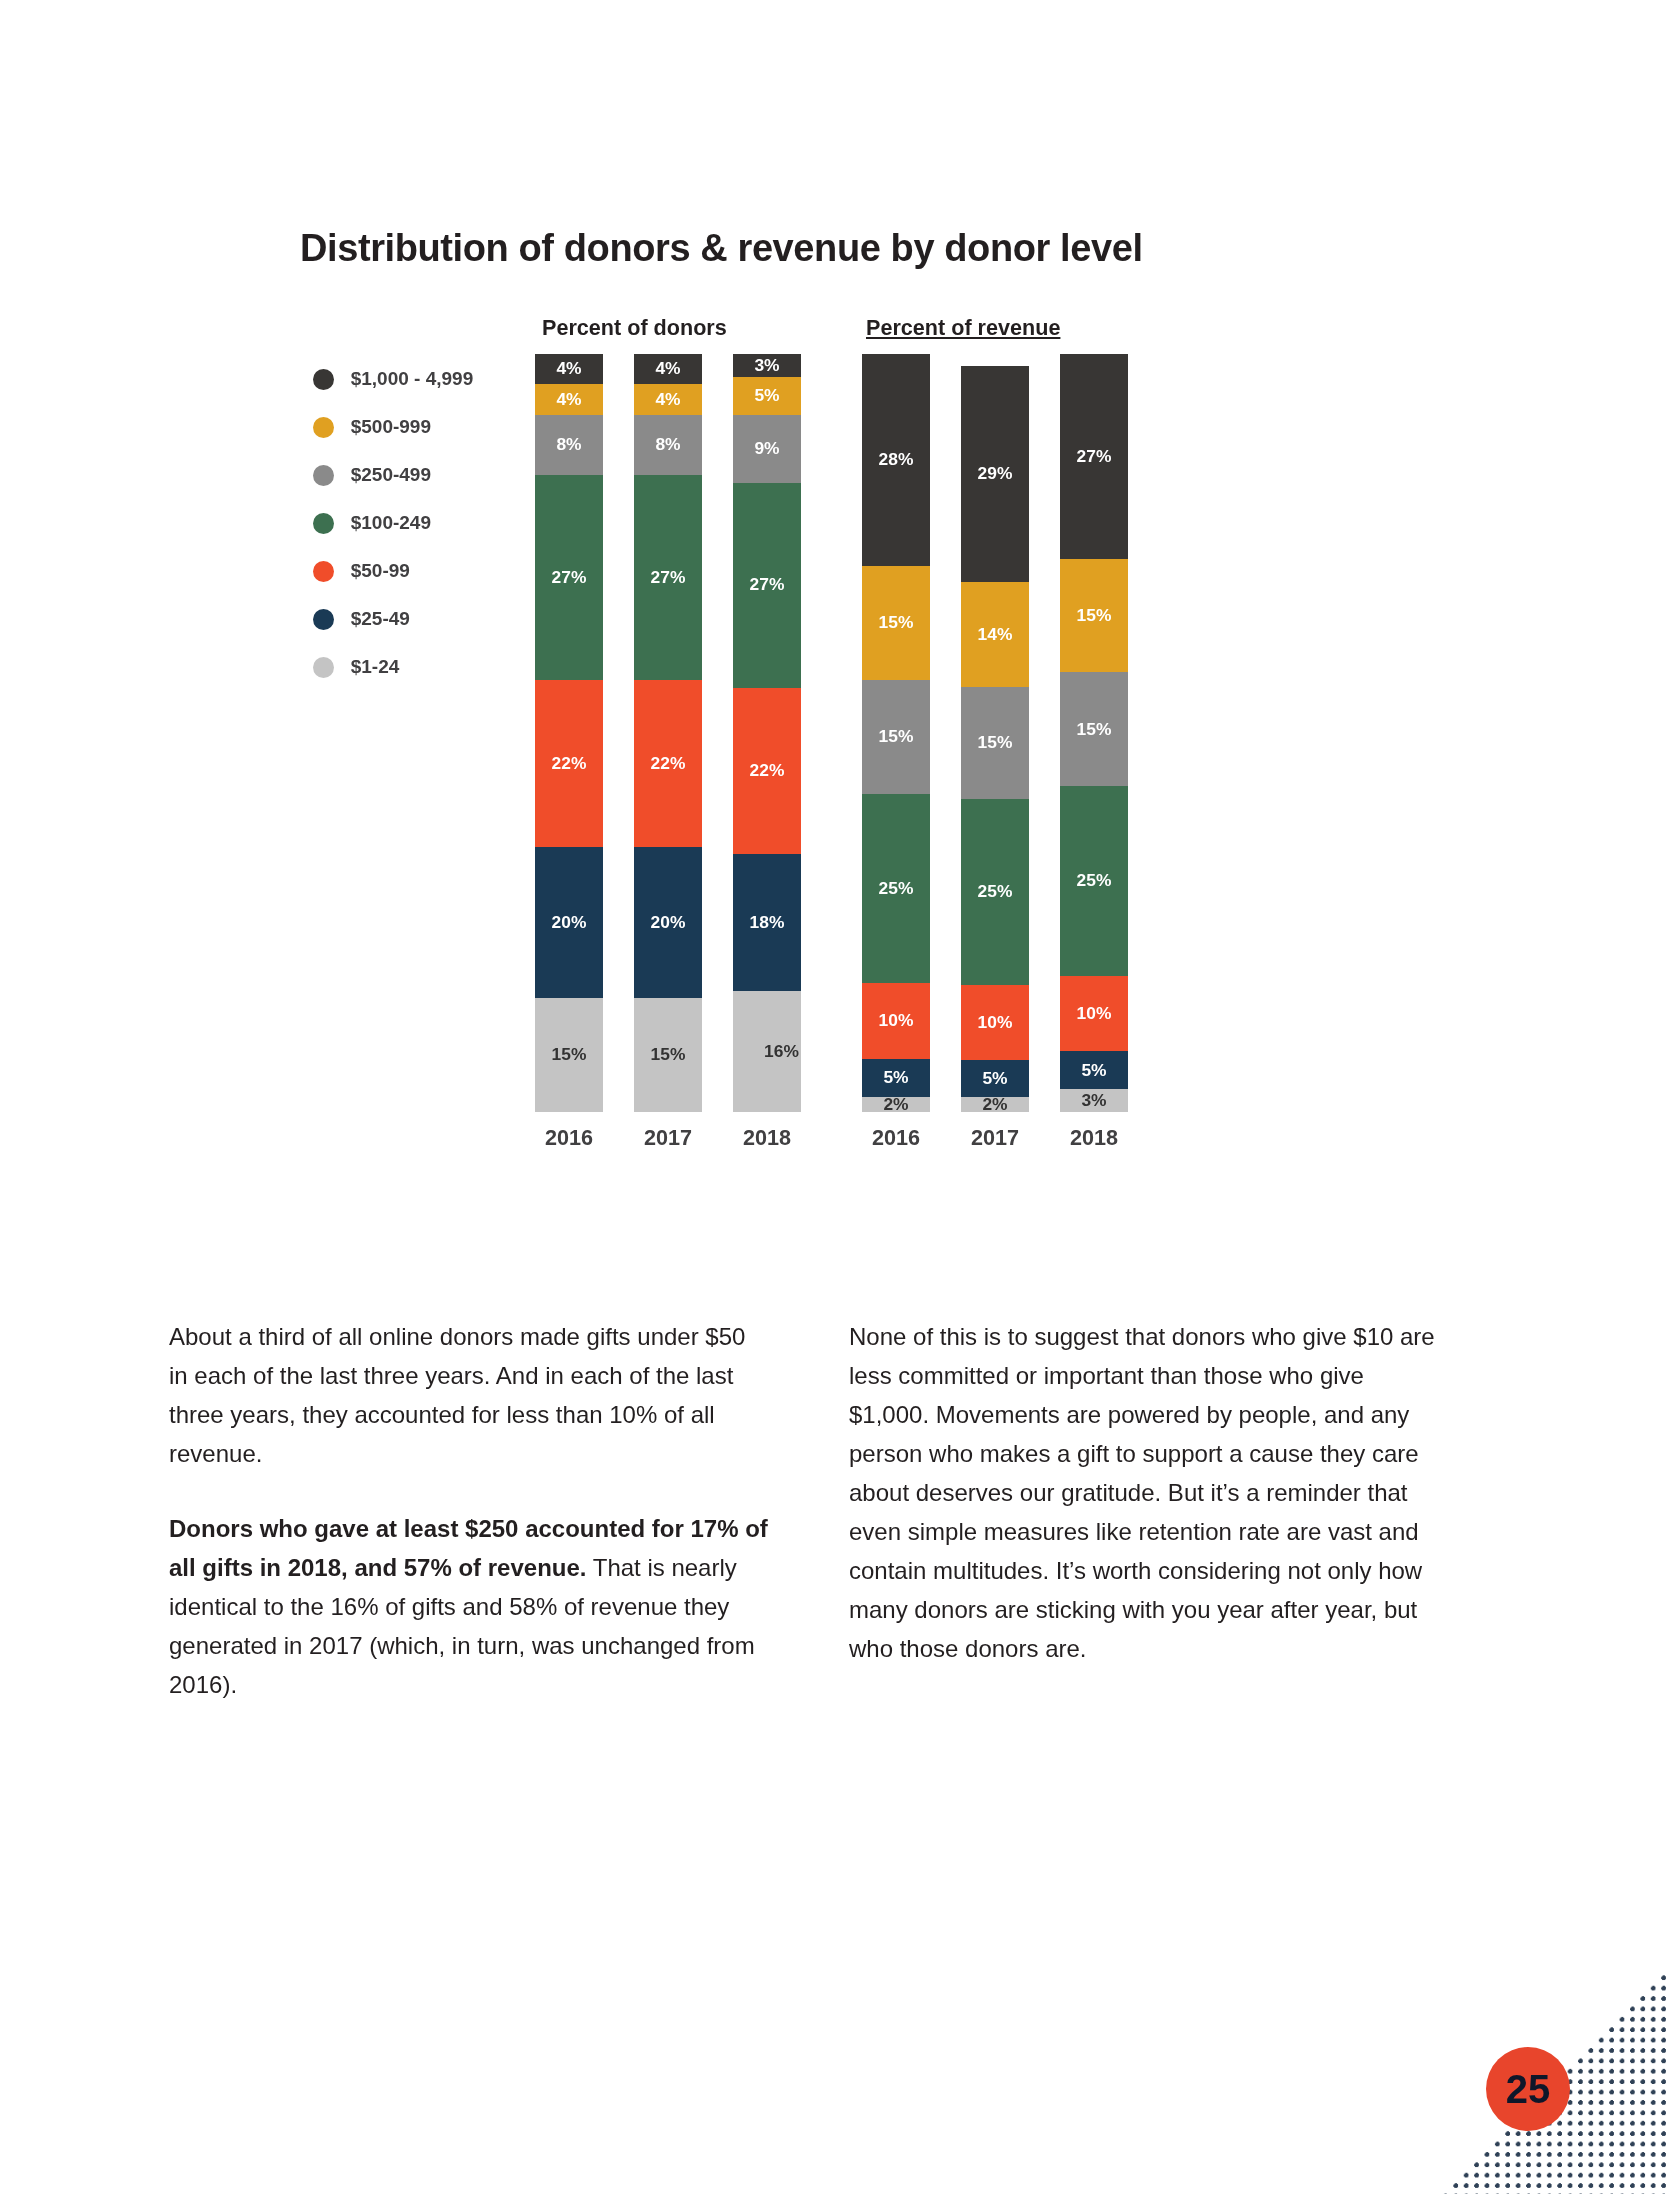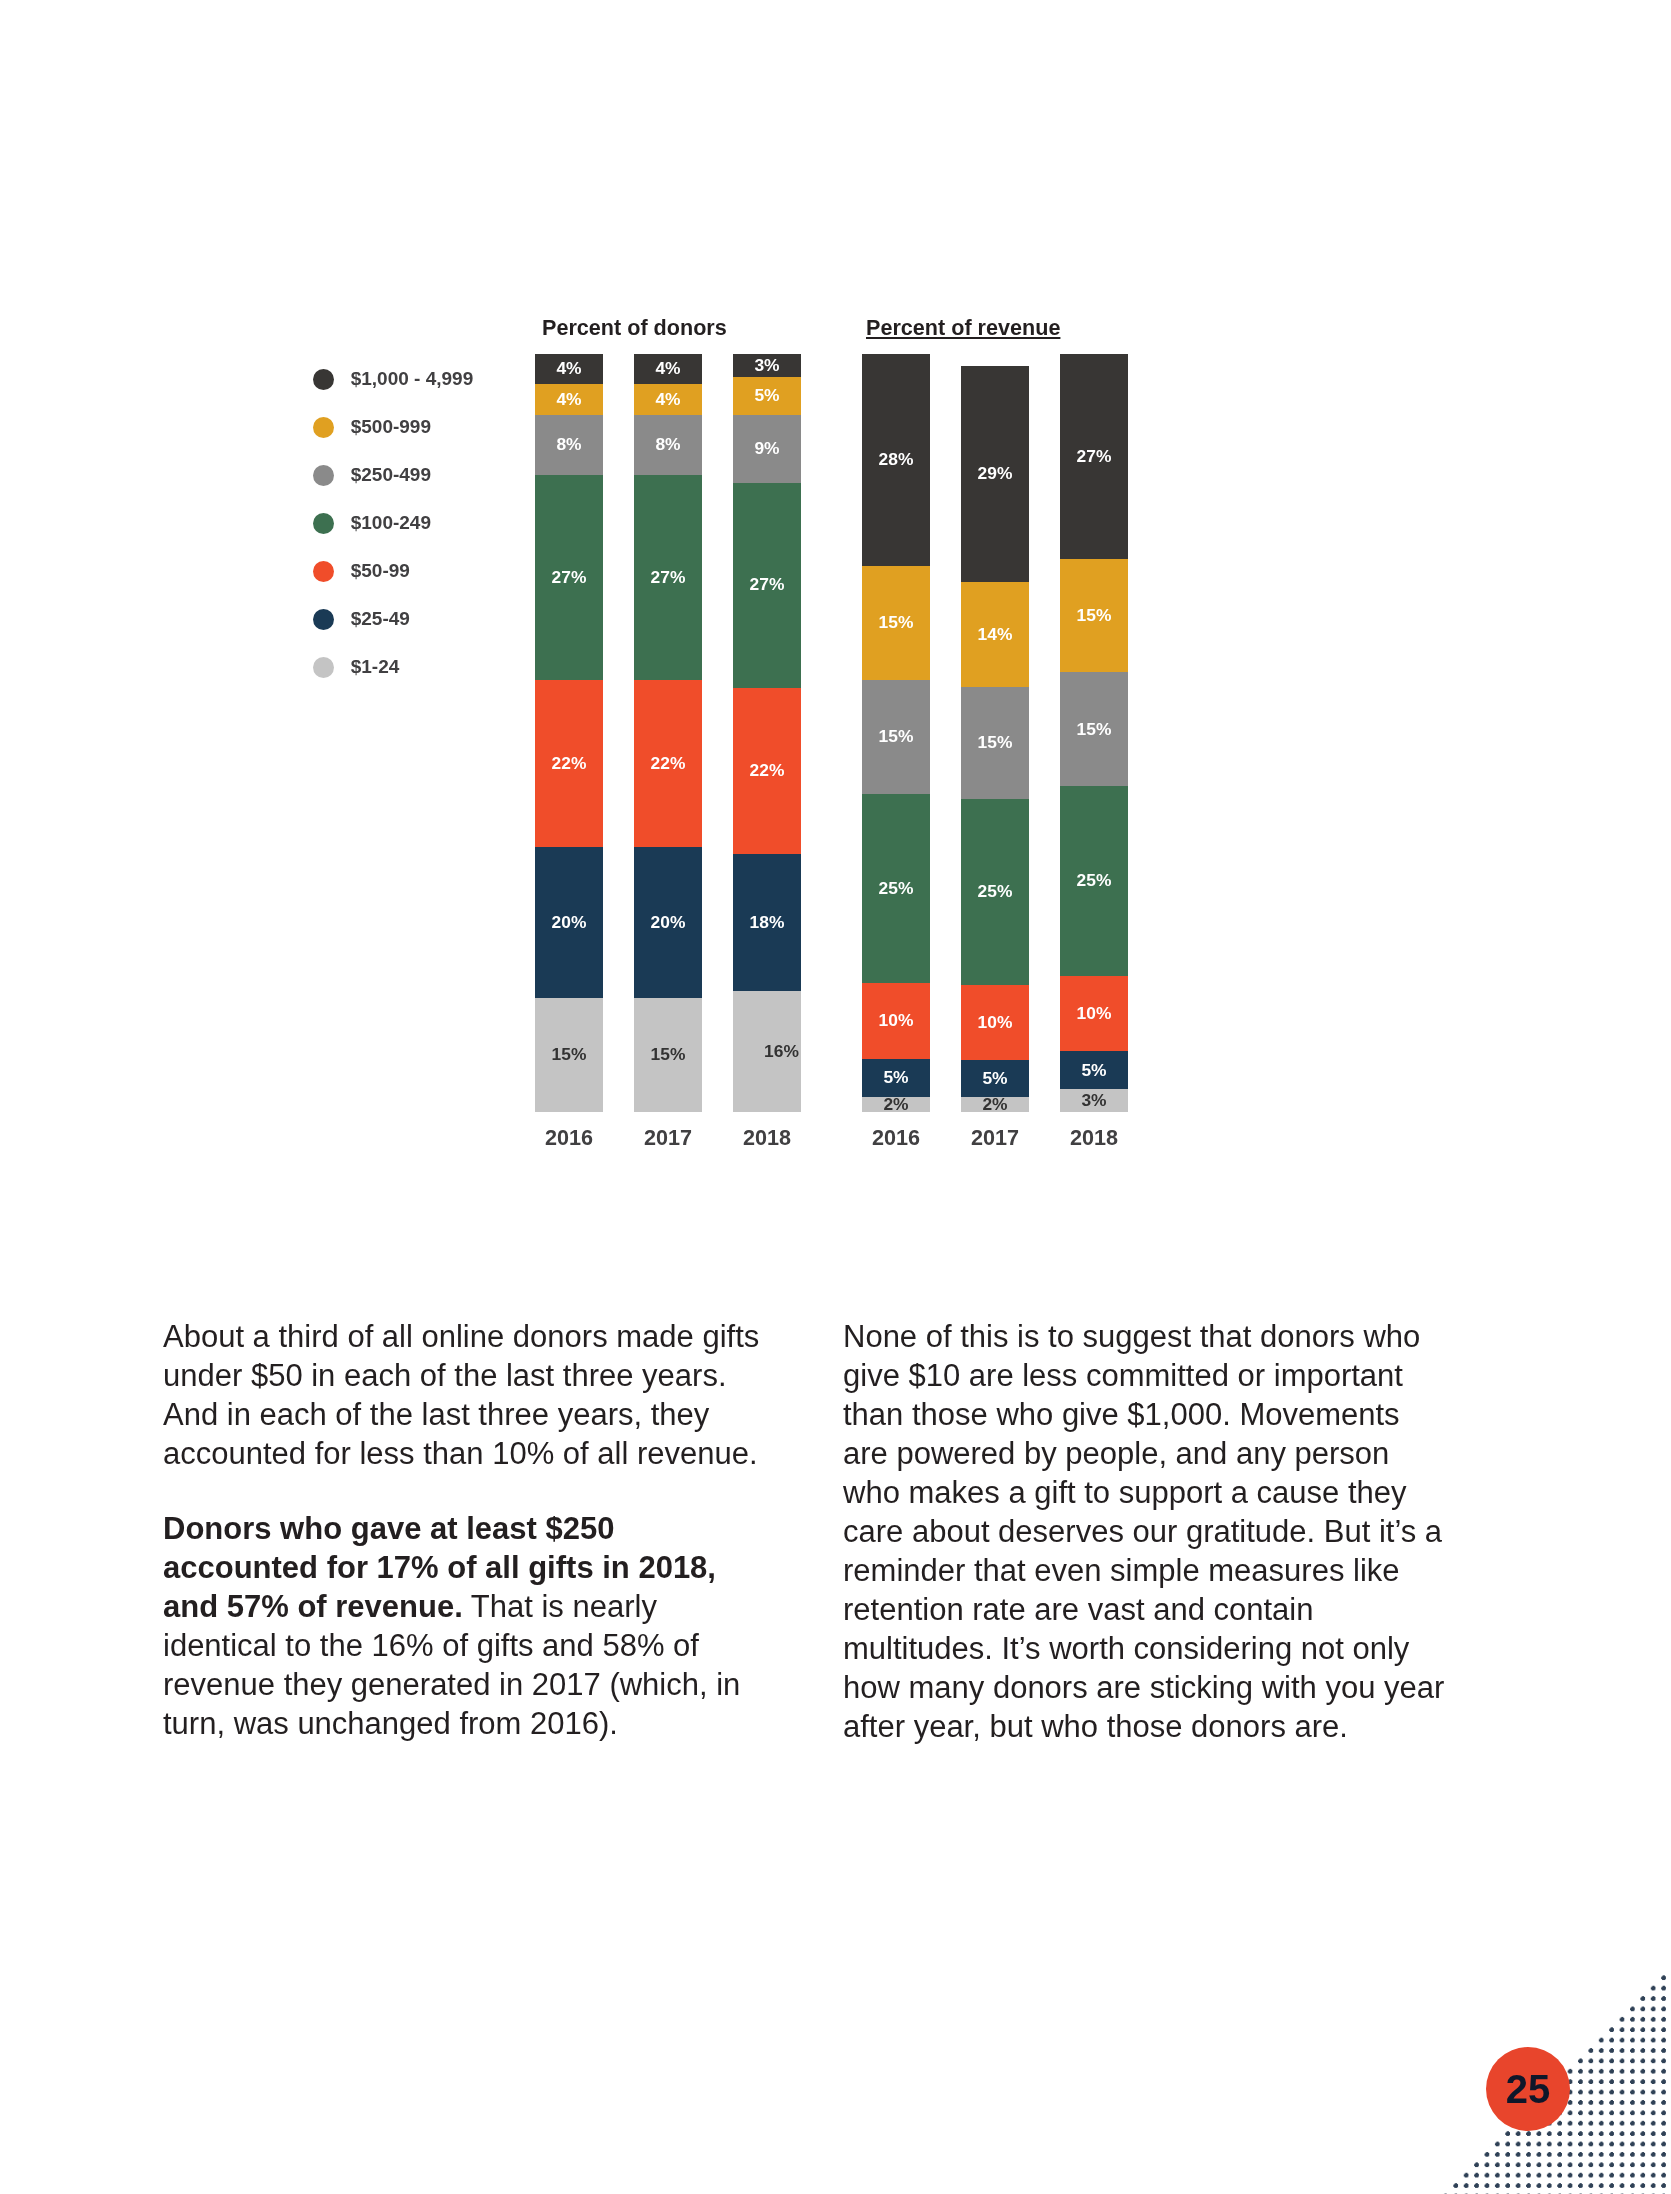--- a/index.html
+++ b/index.html
@@ -130,24 +130,24 @@
     left: 155px;
     top: 1317px;
     width: 1337px;
     display: flex;
     gap: 67px;
   }
   .text-col {
     width: 613px;
   }
   .para {
-    font-size: 31px;
+    font-size: 24px;
     line-height: 39px;
     color: #231f20;
-    margin: 0 0 36px 8px;
+    margin: 0 0 36px 14px;
     font-weight: 400;
   }
   .para:last-child { margin-bottom: 0; }
   .para b { font-weight: 700; }
 
   
   #corner-ornament {
     position: absolute;
     right: 0;
     bottom: 0;
@@ -176,20 +176,21 @@
     font-size: 40px;
     font-weight: 700;
     line-height: 1;
   }
 </style>
 </head>
 <body>
 
 <div id="figure">
 
+  <div id="chart-title">Distribution of donors &amp; revenue by donor level</div>
 
   <div class="panel-title" id="panel-title-donors">Percent of donors</div>
   <div class="panel-title" id="panel-title-revenue">Percent of revenue</div>
 
   <div id="legend">
     <div class="legend-item">
       <span class="legend-swatch" style="background:#383634"></span>
       <span class="legend-label">$1,000 - 4,999</span>
     </div>
     <div class="legend-item">

